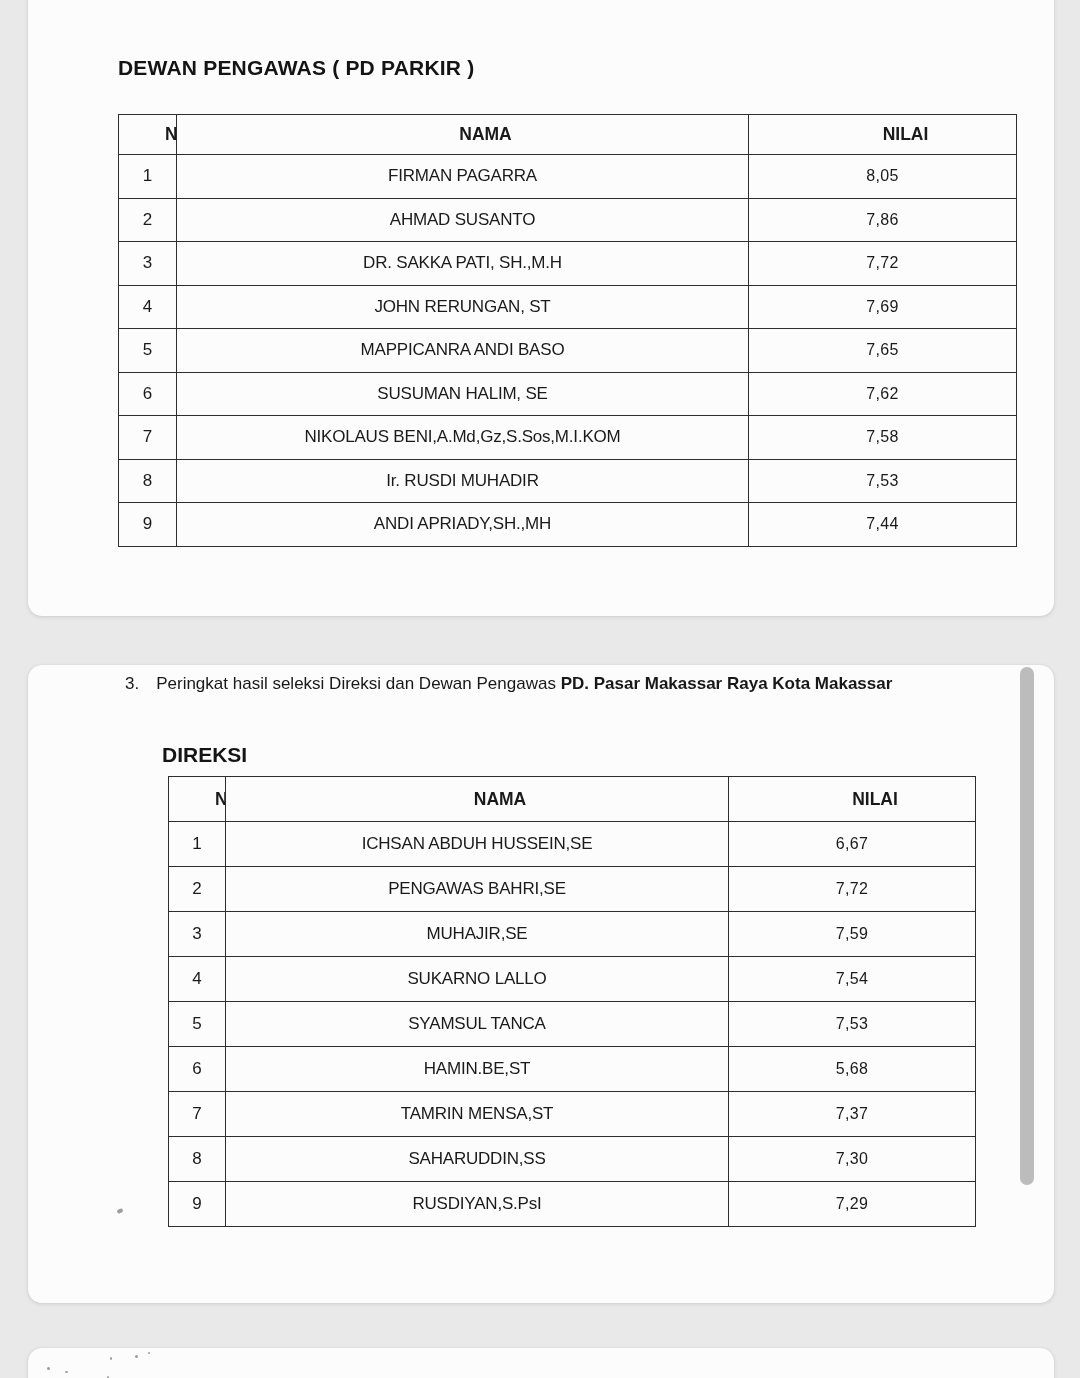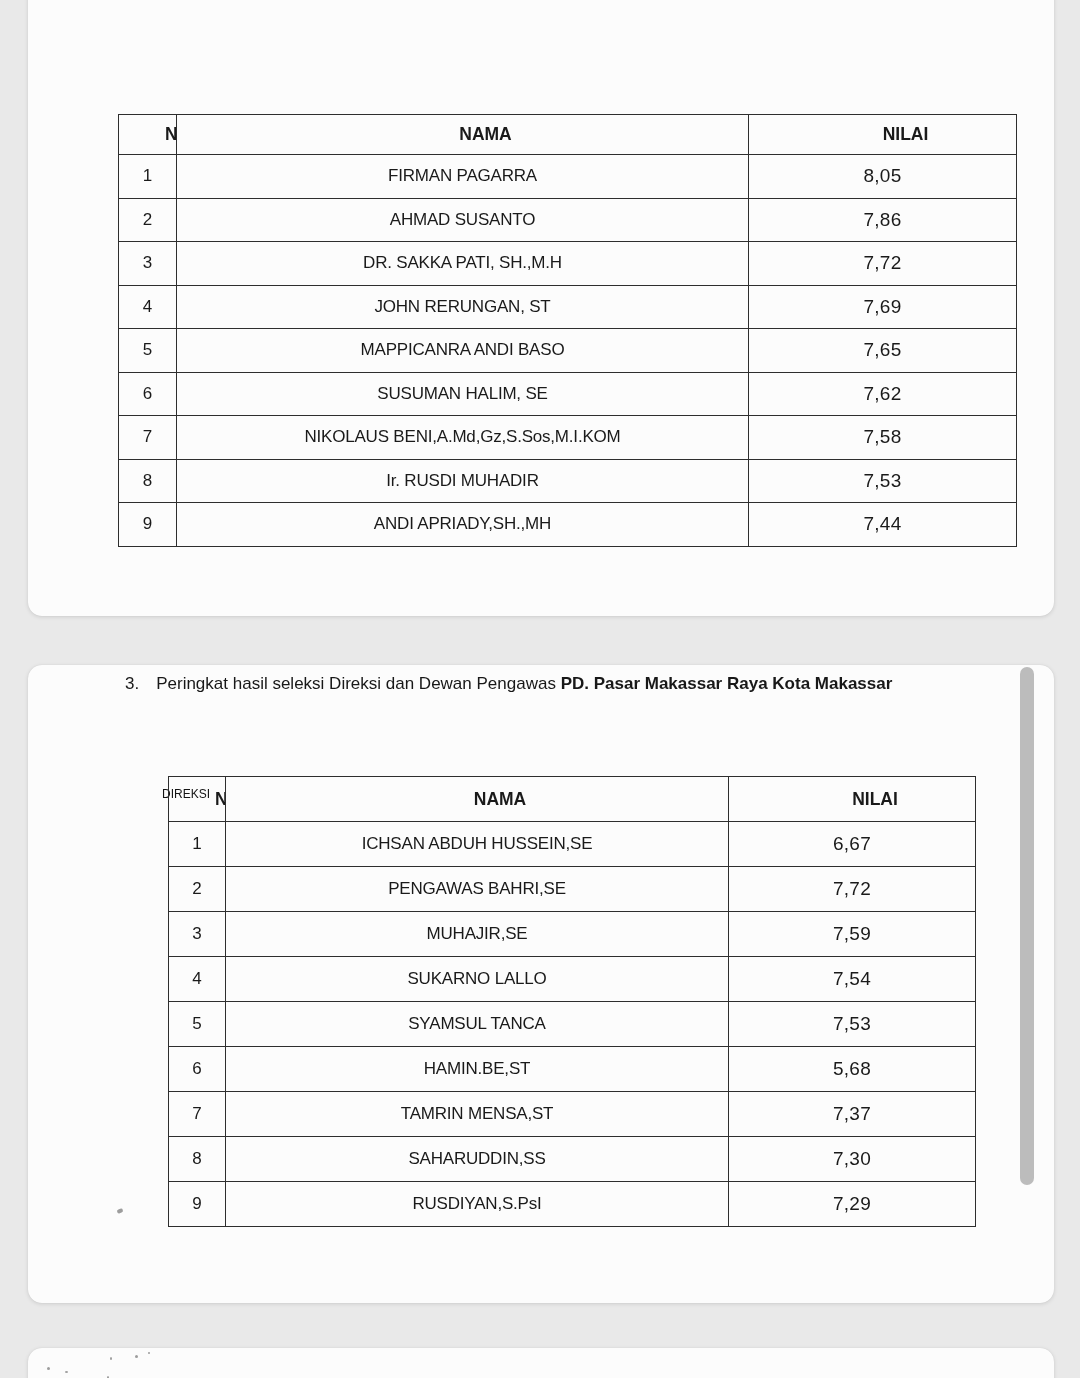--- a/index.html
+++ b/index.html
@@ -46,21 +46,21 @@
     color: #1a1a1a;
     overflow: hidden;
     white-space: nowrap;
   }
   .scan-table th {
     font-size: 17.5px;
     font-weight: bold;
     padding-left: 46px;
   }
   .scan-table td { font-size: 17px; letter-spacing: -0.2px; }
-  .scan-table td:last-child { font-size: 19px; letter-spacing: 0.3px; }
+  .scan-table td:last-child { font-size: 16px; letter-spacing: 0.3px; }
 
   #table1 { left: 118px; top: 114px; width: 898px; }
   #table1 th { height: 40px; }
   #table1 td { height: 43.5px; }
   #table1 col:nth-child(1) { width: 58px; }
   #table1 col:nth-child(2) { width: 572px; }
   #table1 col:nth-child(3) { width: 268px; }
 
   #table2 { left: 168px; top: 776px; width: 807px; }
   #table2 th { height: 45px; }
@@ -75,23 +75,23 @@
     width: 860px;
     font-size: 17px;
     color: #181818;
     display: flex;
   }
   .section-heading .num { margin-right: 17px; }
   .section-heading .bold { font-weight: bold; }
 
   .sub-heading {
     position: absolute;
-    left: 162px; top: 787px;
-    font-size: 12px;
-    font-weight: normal;
+    left: 162px; top: 743px;
+    font-size: 21px;
+    font-weight: bold;
     color: #141414;
   }
 
   .scrollbar-thumb {
     position: absolute;
     left: 1020px; top: 667px;
     width: 14px; height: 518px;
     border-radius: 7px;
   }
 
@@ -102,20 +102,21 @@
     opacity: 0.65;
   }
 </style>
 </head>
 <body>
 
 <div class="page">
 
   <div class="card card1"></div>
 
+  <div class="doc-title">DEWAN PENGAWAS ( PD PARKIR )</div>
 
   <table class="scan-table" id="table1">
     <colgroup>
         <col>
         <col>
         <col>
       </colgroup>
     <thead>
       <tr>
         <th>NO</th>

